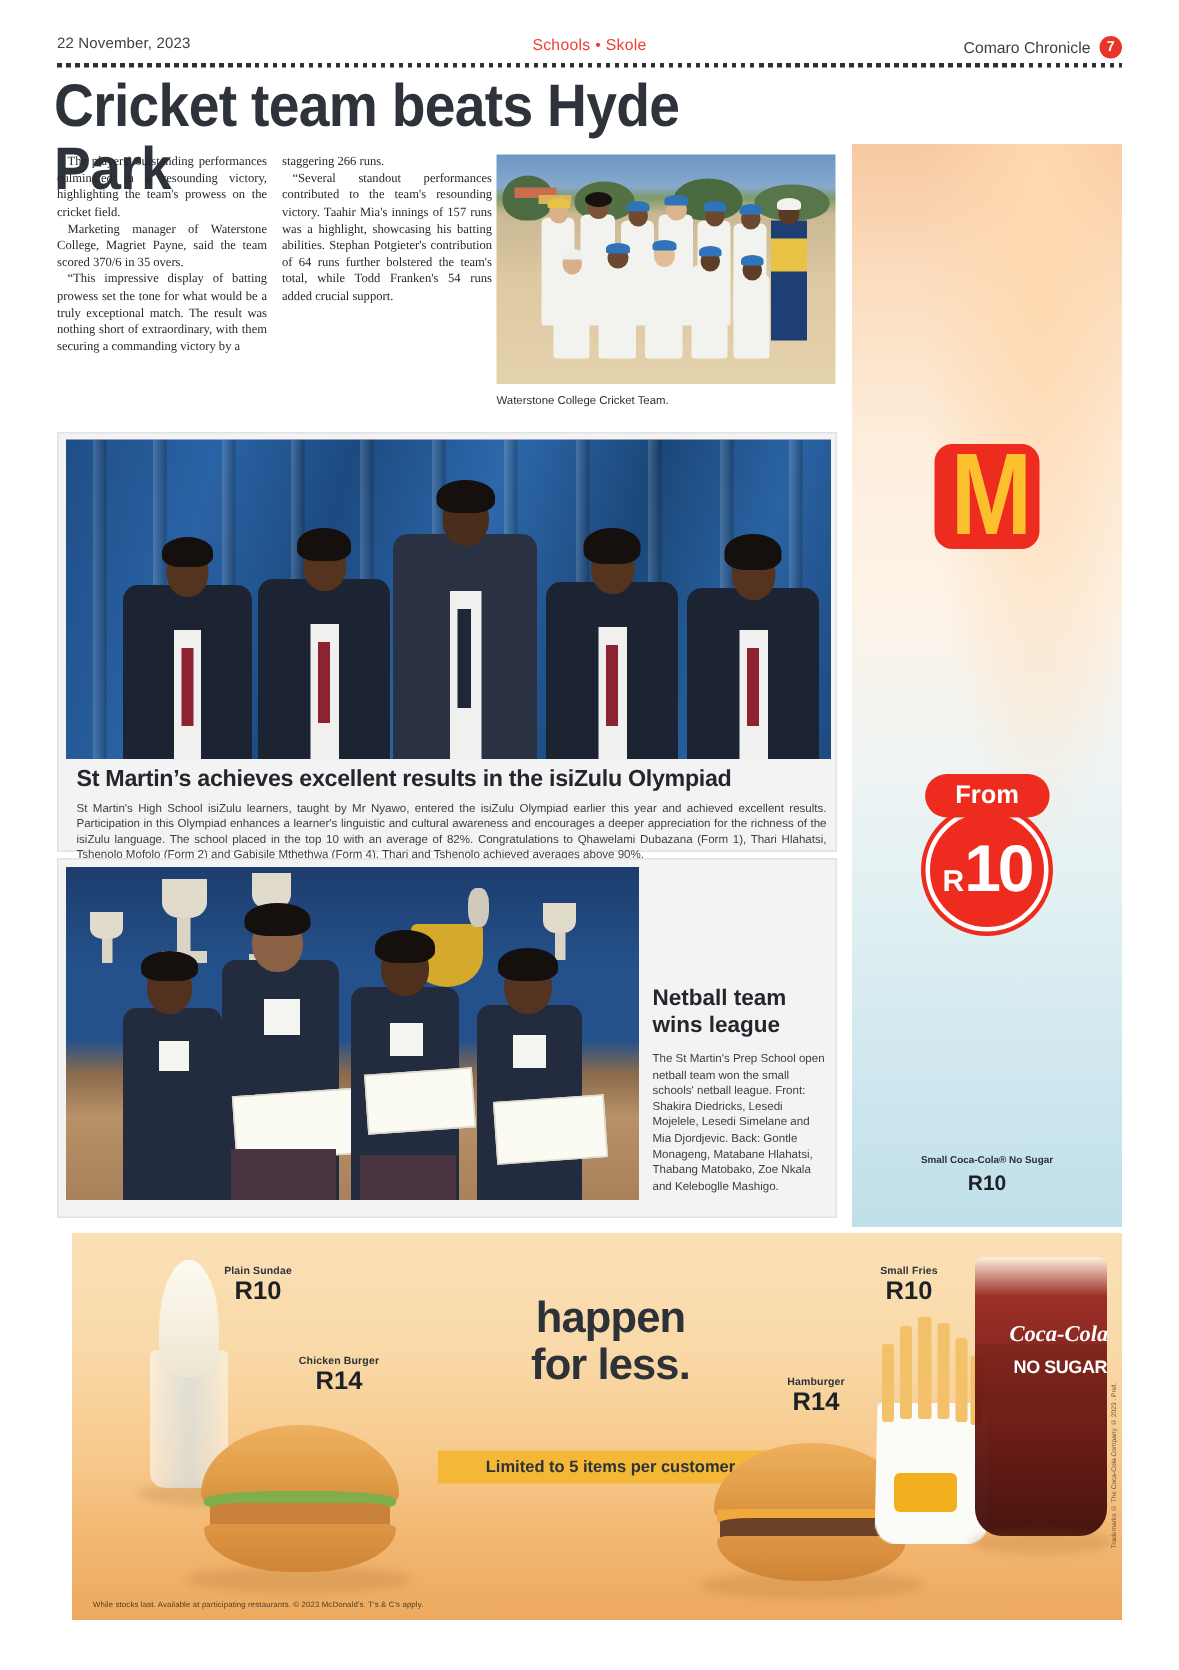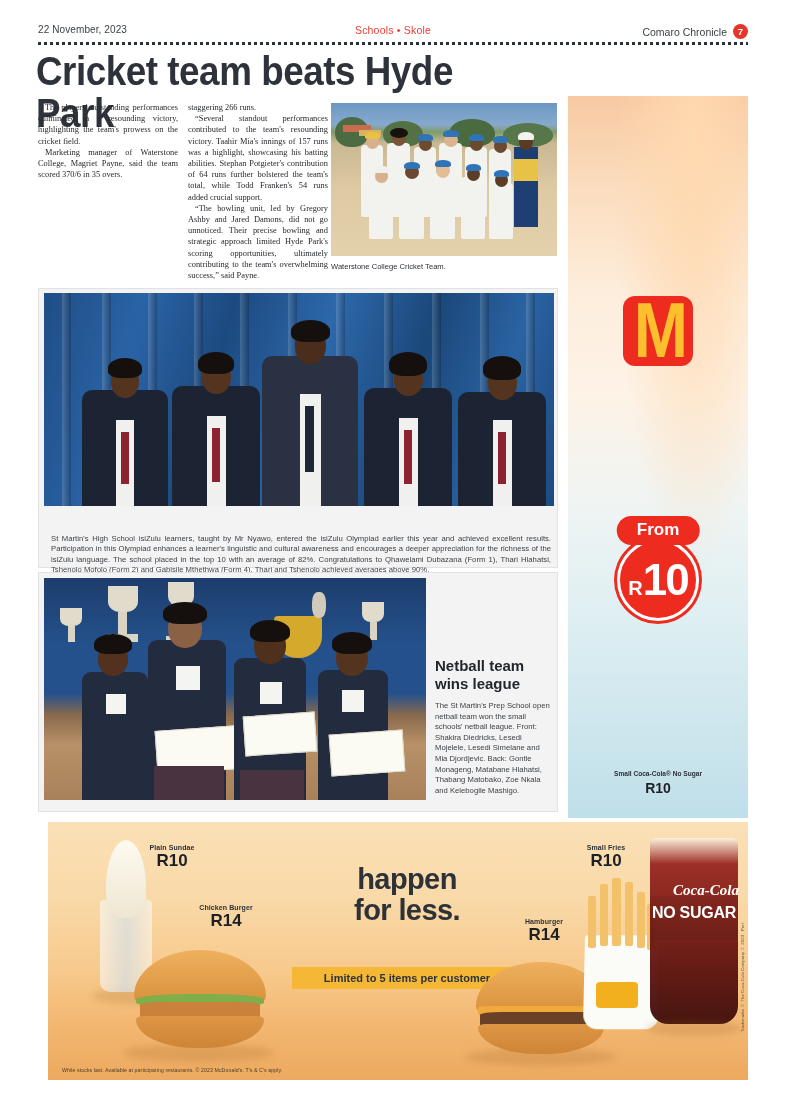--- a/index.html
+++ b/index.html
@@ -275,21 +275,21 @@
     position: absolute; left: 602px; top: 74px; width: 88px; height: 44px;
     background: rgba(0,0,0,0.06);
   }
   .coke-script {
     position: absolute; left: 602px; top: 60px; width: 112px;
     text-align: center; color: #fff; font-size: 15px; font-weight: bold;
     font-family: "Liberation Serif", serif; font-style: italic;
   }
   .coke-nosugar {
     position: absolute; left: 602px; top: 82px; width: 88px;
-    text-align: center; color: #fff; font-size: 16px; font-weight: bold;
+    text-align: right; color: #fff; font-size: 12px; font-weight: bold;
     letter-spacing: -0.3px;
   }
   .shadow-ell {
     position: absolute; border-radius: 50%;
     background: rgba(150,90,30,.18); filter: blur(3px);
   }
 </style>
 </head>
 <body>
 
@@ -301,25 +301,25 @@
     <span class="page-badge">7</span>
   </div>
 </div>
 <div class="dotted-rule"></div>
 
 <div class="headline">Cricket team beats Hyde Park</div>
 
 <div class="col" id="col1">
   <p>The players' outstanding performances culminated in a resounding victory, highlighting the team's prowess on the cricket field.</p>
   <p>Marketing manager of Waterstone College, Magriet Payne, said the team scored 370/6 in 35 overs.</p>
+  <p>“This impressive display of batting prowess set the tone for what would be a truly exceptional match. The result was nothing short of extraordinary, with them securing a commanding victory by a</p>
 </div>
 <div class="col" id="col2">
   <p class="first">staggering 266 runs.</p>
   <p>“Several standout performances contributed to the team's resounding victory. Taahir Mia's innings of 157 runs was a highlight, showcasing his batting abilities. Stephan Potgieter's contribution of 64 runs further bolstered the team's total, while Todd Franken's 54 runs added crucial support.</p>
-  <p>“The bowling unit, led by Gregory Ashby and Jared Damons, did not go unnoticed. Their precise bowling and strategic approach limited Hyde Park's scoring opportunities, ultimately contributing to the team's overwhelming success,” said Payne.</p>
 </div>
 
 <div class="cricket-photo">
   <div class="cp-tree" style="left:4px;top:14px;width:34px;height:30px;"></div>
   <div class="cp-tree" style="left:52px;top:18px;width:40px;height:26px;background:#547145;"></div>
   <div class="cp-tree" style="left:118px;top:16px;width:46px;height:28px;background:#4a6a3f;"></div>
   <div class="cp-tree" style="left:172px;top:20px;width:50px;height:24px;background:#57764a;"></div>
   <div class="cp-roof" style="left:12px;top:22px;width:28px;height:7px;"></div>
   <div class="cp-roof" style="left:28px;top:27px;width:22px;height:6px;background:#d8b25e;"></div>
 
@@ -422,20 +422,21 @@
 
     <div class="person" style="left:414px;width:88px;height:130px;">
       <div class="p-body" style="left:0;width:88px;height:114px;"></div>
       <div class="p-shirt" style="left:35px;bottom:0;width:19px;height:86px;"></div>
       <div class="p-tie" style="left:40px;bottom:22px;width:8px;height:52px;"></div>
       <div class="p-head" style="left:30px;bottom:106px;width:29px;height:34px;"></div>
       <div class="p-hair" style="left:25px;bottom:126px;width:38px;height:24px;"></div>
     </div>
   </div>
 
+  <div class="zulu-title">St Martin’s achieves excellent results in the isiZulu Olympiad</div>
   <div class="zulu-body">St Martin's High School isiZulu learners, taught by Mr Nyawo, entered the isiZulu Olympiad earlier this year and achieved excellent results. Participation in this Olympiad enhances a learner's linguistic and cultural awareness and encourages a deeper appreciation for the richness of the isiZulu language. The school placed in the top 10 with an average of 82%. Congratulations to Qhawelami Dubazana (Form 1), Thari Hlahatsi, Tshenolo Mofolo (Form 2) and Gabisile Mthethwa (Form 4). Thari and Tshenolo achieved averages above 90%.</div>
 </div>
 
 <div class="netball-block">
   <div class="netball-photo">
     <div class="trophy-cup" style="left:64px;top:8px;width:30px;height:26px;"></div>
     <div class="trophy" style="left:74px;top:34px;width:9px;height:22px;"></div>
     <div class="trophy" style="left:64px;top:56px;width:30px;height:8px;"></div>
     <div class="trophy-cup" style="left:124px;top:4px;width:26px;height:24px;"></div>
     <div class="trophy" style="left:133px;top:28px;width:8px;height:30px;"></div>

